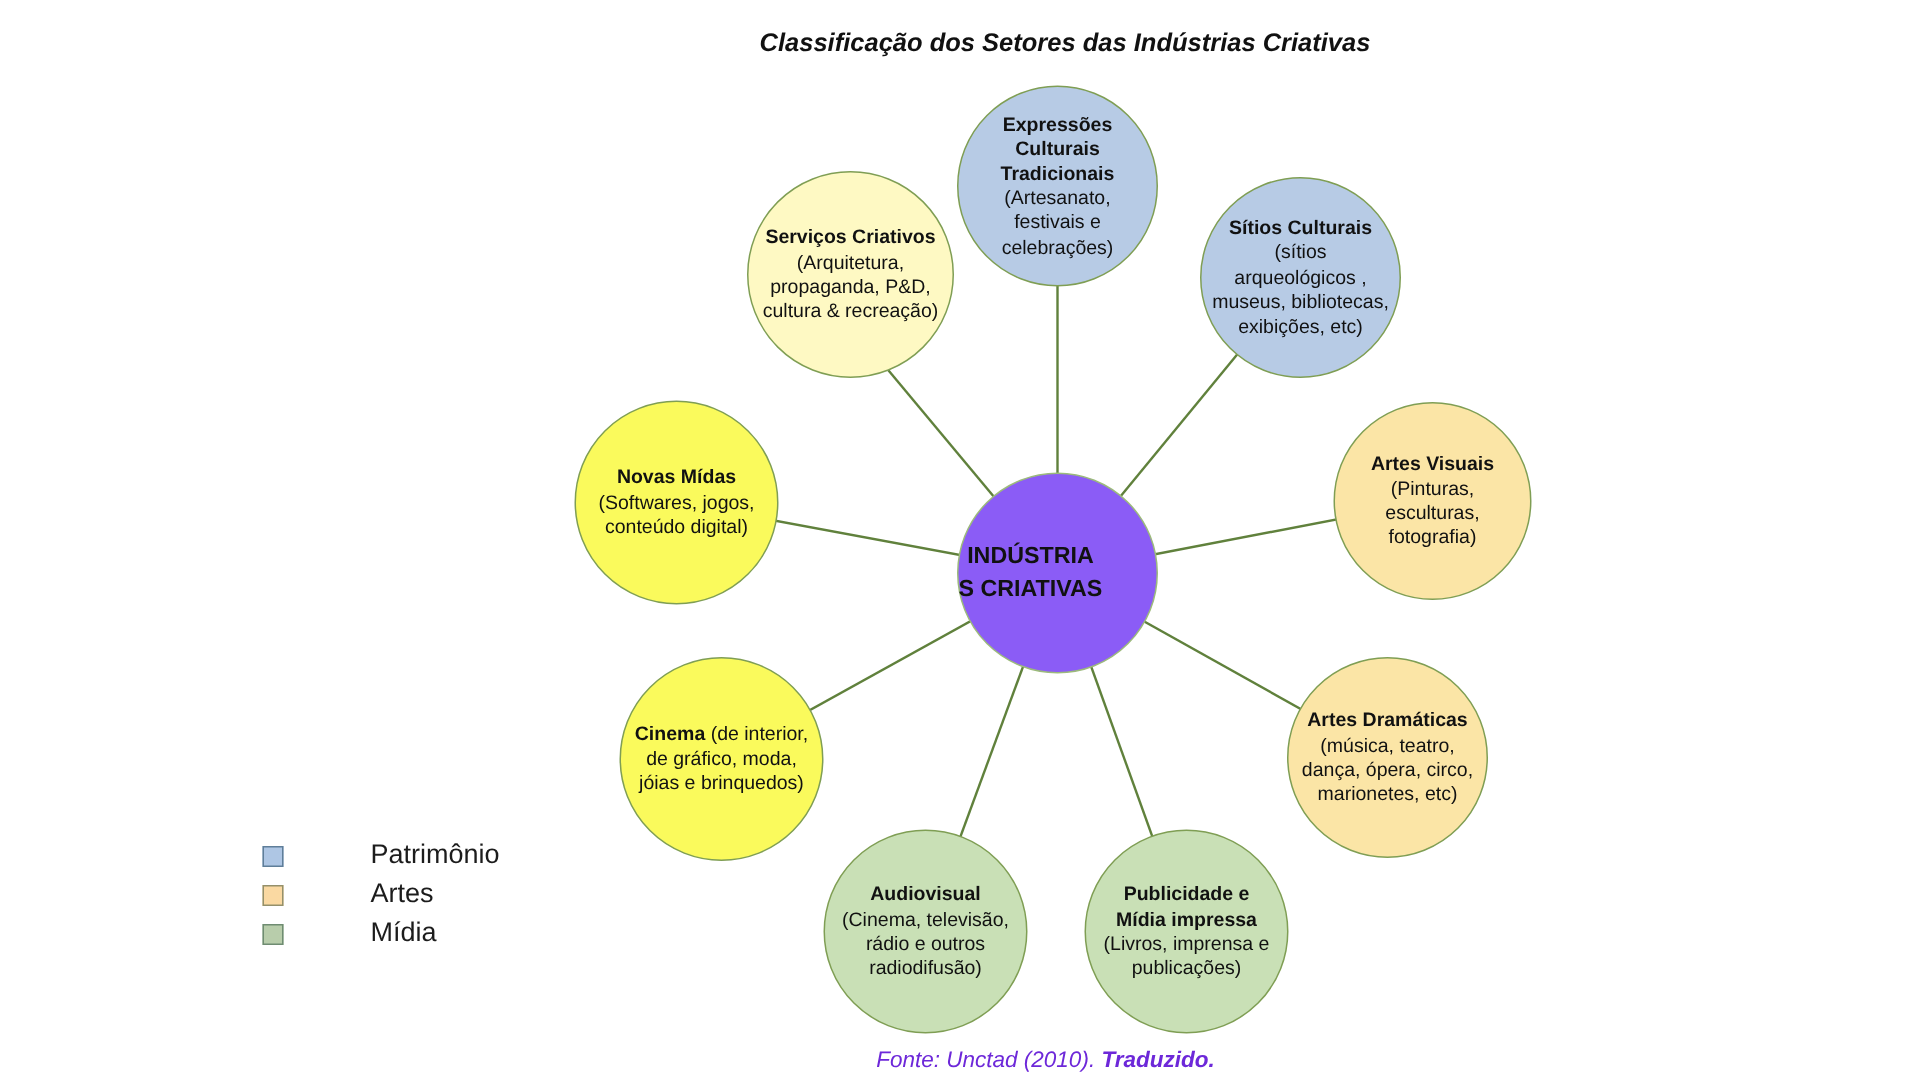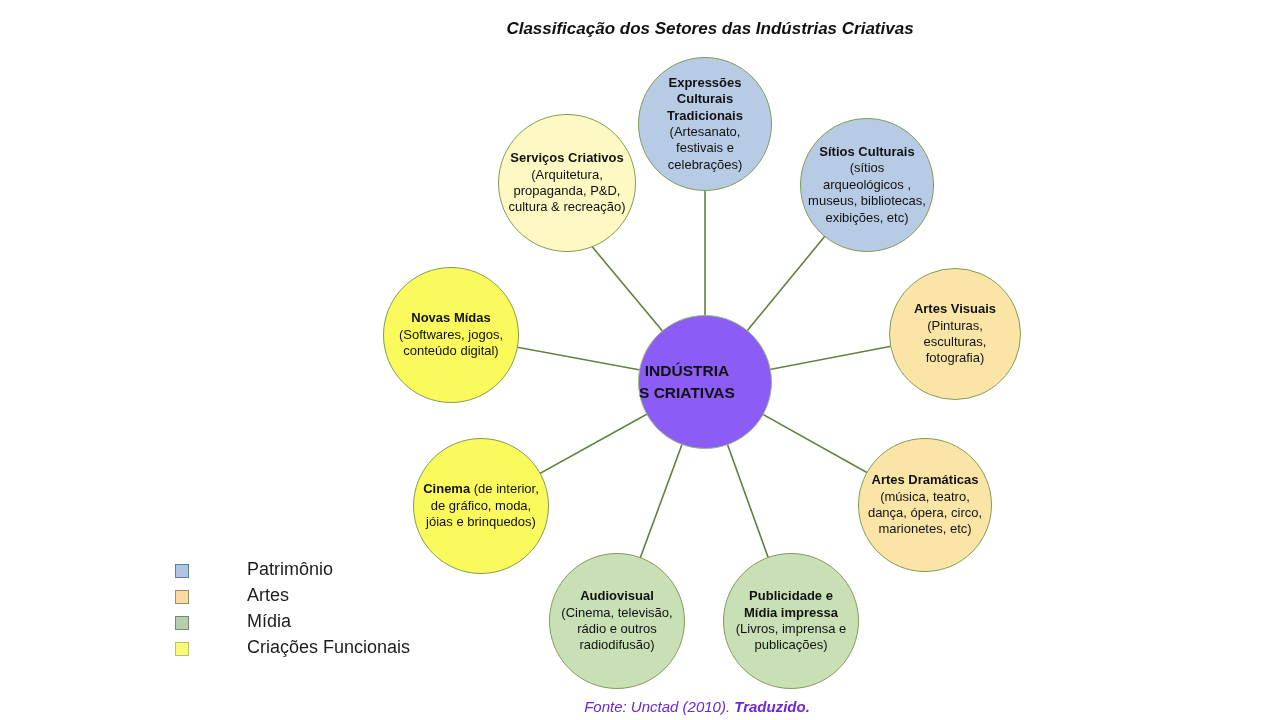--- a/index.html
+++ b/index.html
@@ -84,23 +84,19 @@
         <span class="legend-label">Patrimônio</span>
       </div>
       <div class="legend-row">
         <span class="swatch" style="background: rgb(250, 217, 162); border-color: rgb(148, 144, 107);"></span>
         <span class="legend-label">Artes</span>
       </div>
       <div class="legend-row">
         <span class="swatch" style="background: rgb(184, 205, 171); border-color: rgb(111, 140, 114);"></span>
         <span class="legend-label">Mídia</span>
       </div>
-      <div class="legend-row">
-        <span class="swatch" style="background: rgb(250, 250, 120); border-color: rgb(188, 192, 110);"></span>
-        <span class="legend-label">Criações Funcionais</span>
-      </div>
     </div>
 
   <div class="footer">
     <span>Fonte: Unctad (2010).</span>
     <span class="bold">Traduzido.</span>
   </div>
 </div>
 
 </body></html>

